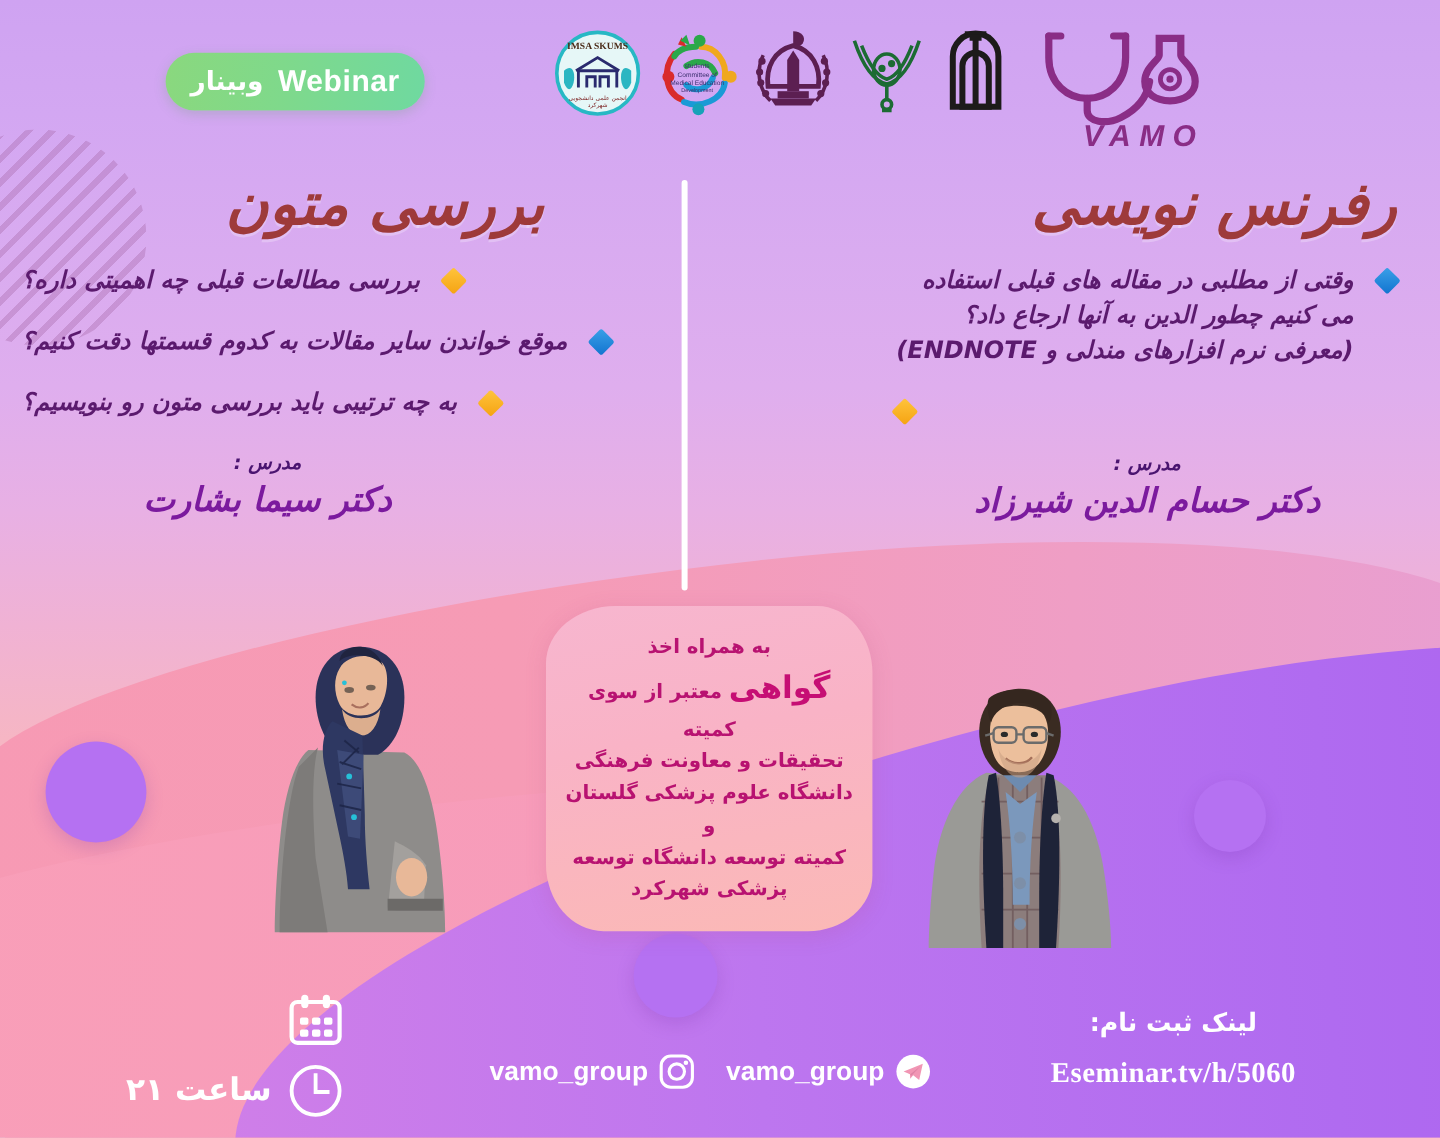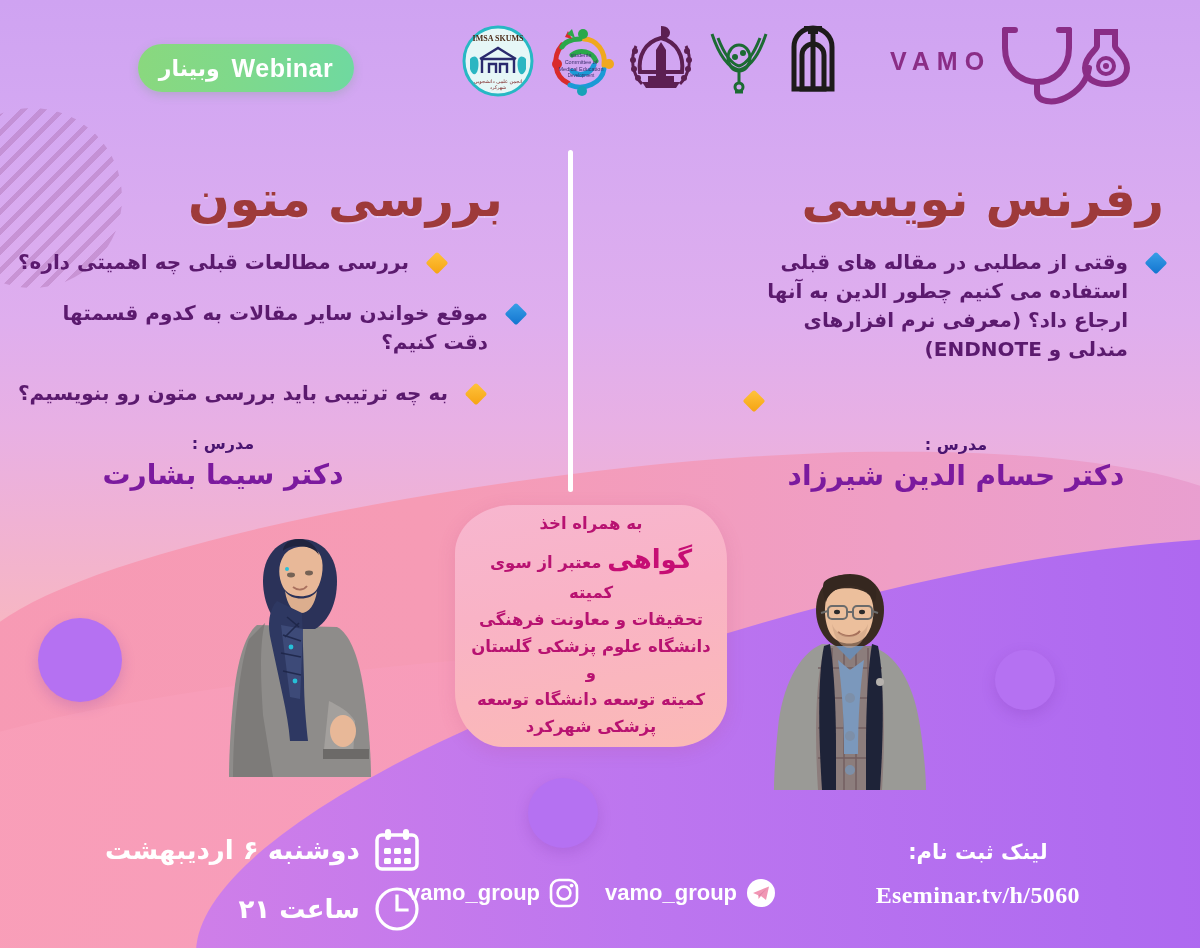--- a/index.html
+++ b/index.html
@@ -69,32 +69,32 @@
     color:#ffffff;box-shadow:0 3px 10px rgba(90,160,100,.25);
   }
   .webinar-pill .en{font-size:25px;font-weight:bold;letter-spacing:.5px;
                     font-family:"Liberation Sans",sans-serif;}
   .webinar-pill .fa{font-size:22px;font-weight:bold;}
 
   .logos{position:absolute;left:462px;top:24px;display:flex;align-items:center;gap:14px;}
   .logo{display:block;}
 
   .vamo-wrap{position:absolute;left:860px;top:22px;display:flex;
-             flex-direction:row;align-items:center;}
+             flex-direction:column;align-items:center;font-style:italic;}
   .vamo-word{font-family:"Liberation Sans",sans-serif;font-weight:bold;
              font-size:25px;letter-spacing:7px;color:#8a2d86;margin-top:-6px;
              margin-left:30px;}
 
   
   .divider{
     position:absolute;left:568px;top:150px;width:5px;height:342px;
     background:#ffffff;border-radius:3px;
   }
 
-  .col{position:absolute;top:172px;}
+  .col{position:absolute;top:143px;font-style:italic;}
   .col-right{right:24px;width:430px;text-align:center;}
   .col-left{left:18px;width:530px;text-align:center;}
 
   .col-title{
     font-size:49px;font-weight:bold;color:#9e3a3a;
     line-height:1.15;margin:0 0 20px 0;
     text-shadow:0 2px 0 rgba(255,255,255,.25);
   }
   .col-left .col-title{text-align:left;padding-left:170px;}
   .col-right .col-title{text-align:right;padding-right:12px;}
@@ -118,21 +118,21 @@
   .col-right .bullet-text{max-width:382px;}
 
   .teacher-block{margin-top:26px;text-align:center;}
   .col-left .teacher-block{padding-right:120px;}
   .col-right .teacher-block{padding-right:10px;}
   .teacher-label{font-size:16px;font-weight:bold;color:#4a1470;margin-bottom:4px;}
   .teacher-name{font-size:28px;font-weight:bold;color:#7b1a9e;line-height:1.25;}
 
   
   .cert-card{
-    position:absolute;left:455px;top:505px;width:272px;height:242px;
+    position:absolute;left:455px;top:505px;width:272px;height:271px;
     background:linear-gradient(170deg,#f7b6cf 0%,#f9b3c6 40%,#fbb9b6 100%);
     border-radius:58px 46px 54px 48px / 48px 56px 46px 56px;
     box-shadow:0 4px 18px rgba(180,70,120,.16);
     display:flex;align-items:center;justify-content:center;
   }
   .cert-text{
     text-align:center;color:#b81271;font-weight:bold;
     font-size:16.5px;line-height:1.62;padding:0 14px;
   }
   .cert-text .big{font-size:26px;color:#c60e74;}
@@ -420,21 +420,20 @@
         <rect x="29" y="1" width="6" height="11" rx="3" fill="#fff"></rect>
         <g fill="#fff">
           <rect x="10" y="20" width="7" height="6" rx="1.5"></rect>
           <rect x="20" y="20" width="7" height="6" rx="1.5"></rect>
           <rect x="30" y="20" width="7" height="6" rx="1.5"></rect>
           <rect x="10" y="30" width="7" height="6" rx="1.5"></rect>
           <rect x="20" y="30" width="7" height="6" rx="1.5"></rect>
           <rect x="30" y="30" width="7" height="6" rx="1.5"></rect>
         </g>
       </svg>
-      <span class="meta-text">دوشنبه ۶ اردیبهشت</span>
     </div>
     <div class="meta-row">
       <svg width="46" height="46" viewBox="0 0 46 46">
         <circle cx="23" cy="23" r="20" fill="none" stroke="#fff" stroke-width="3.2"></circle>
         <path d="M23 10 v14 h10" fill="none" stroke="#fff" stroke-width="3.2" stroke-linecap="square"></path>
       </svg>
       <span class="meta-text">ساعت ۲۱</span>
     </div>
   </div>
 

